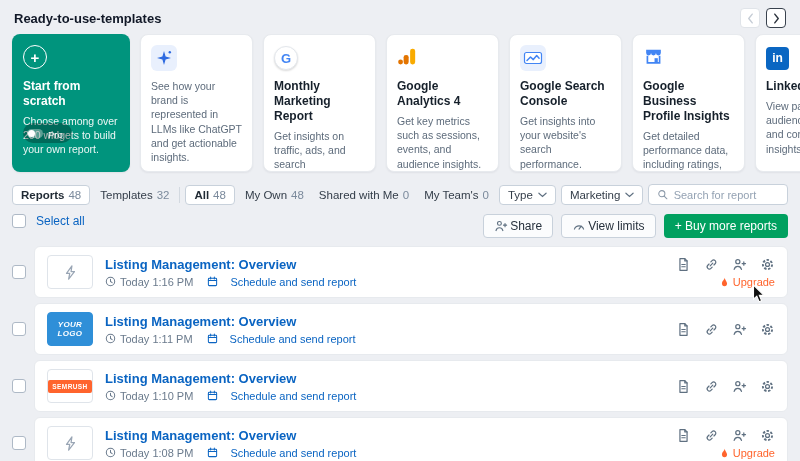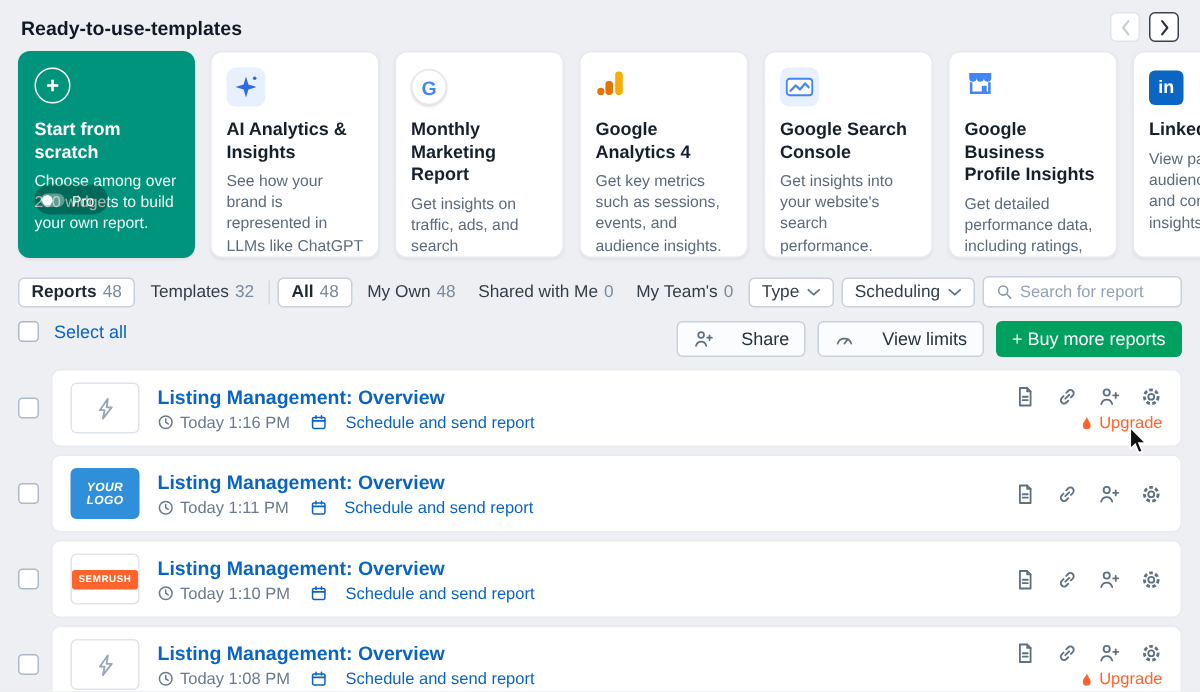--- a/index.html
+++ b/index.html
@@ -45,21 +45,21 @@
   .select svg{color:#5f7081}
   .search-box{display:flex;align-items:flex-end;gap:5px;background:#fff;border:1px solid #c8d1db;border-radius:4px;padding:3px 8px;width:152px;color:#8b99a9}
   .search-box input{border:0;outline:0;width:100%;font-size:11px;font-family:inherit;color:#333}
   .search-box input::placeholder{color:#94a2b3}
 
   
   .toolbar{display:flex;align-items:flex-start;margin:9px 12px 0;gap:8px}
   .checkbox{width:14px;height:14px;border:1px solid #aeb9c6;border-radius:3px;background:#fff;flex:none;cursor:pointer}
   .select-all{font-size:12px;color:var(--link-blue,#0a64c2);margin-left:2px;cursor:pointer}
   .toolbar-spacer{flex:1}
-  .btn{display:flex;align-items:center;gap:18px;font-size:12px;border-radius:4px;padding:4px 10px;cursor:pointer}
+  .btn{display:flex;align-items:center;gap:2px;font-size:12px;border-radius:4px;padding:4px 10px;cursor:pointer}
   .btn.outline{background:#fbfcfd;border:1px solid #c8d1db;color:#27313d}
   .btn.outline svg{color:#5f7081}
   .btn.green{background:var(--green-button,#00a05f);color:#fff;border:1px solid transparent}
 
   
   .rows{margin:8px 12px 0}
   .row-wrap{display:flex;align-items:center;gap:8px;margin-bottom:5px}
   .row-card{flex:1;display:flex;align-items:center;background:#fff;border:1px solid #e7eaee;border-radius:6px;padding:8px 12px;min-height:50px}
   .thumb{width:46px;height:34px;border:1px solid #dfe4ea;border-radius:4px;display:flex;align-items:center;justify-content:center;flex:none;overflow:hidden;background:#fff}
   .thumb.blue{background:#2f8fd8;border-color:#2f8fd8;flex-direction:column;color:#fff;font-weight:bold;font-style:italic;font-size:8px;line-height:1.15;letter-spacing:.3px}
@@ -112,21 +112,20 @@
 
     <div class="tpl-card">
       <div class="tpl-icon">
           <span class="icon-chip chip-blue">
         <svg width="18" height="18" viewBox="0 0 18 18">
               <path d="M9 2l1.6 5.4L16 9l-5.4 1.6L9 16l-1.6-5.4L2 9l5.4-1.6z" fill="#2f6be0"></path>
               <circle cx="14.8" cy="3.2" r="1.2" fill="#2f6be0"></circle>
             </svg>
       </span>
         </div>
-      <div class="tpl-title">AI Analytics &amp; Insights</div>
       <div class="tpl-desc">See how your brand is represented in LLMs like ChatGPT and get actionable insights.</div>
     </div>
 
     <div class="tpl-card">
       <div class="tpl-icon">
           <span class="gcircle">G</span>
         </div>
       <div class="tpl-title">Monthly Marketing Report</div>
       <div class="tpl-desc">Get insights on traffic, ads, and search performance from GA4, GSC, and Google Ads.</div>
     </div>
@@ -208,21 +207,21 @@
       <span class="lbl">My Team's</span>
       <span class="count">0</span>
     </div>
     <div class="select">
       <span>Type</span>
       <svg viewBox="0 0 10 6" width="9" height="6" fill="none" stroke="currentColor" stroke-width="1.3" stroke-linecap="round">
           <path d="M1 1l4 3.6L9 1"></path>
         </svg>
     </div>
     <div class="select">
-      <span>Scheduling</span>
+      <span>Marketing</span>
       <svg viewBox="0 0 10 6" width="9" height="6" fill="none" stroke="currentColor" stroke-width="1.3" stroke-linecap="round">
           <path d="M1 1l4 3.6L9 1"></path>
         </svg>
     </div>
     <div class="search-box">
       <svg viewBox="0 0 14 14" width="13" height="13" fill="none" stroke="currentColor" stroke-width="1.3" stroke-linecap="round">
           <circle cx="6" cy="6" r="3.8"></circle>
           <path d="M8.9 8.9l3.4 3.4"></path>
         </svg>
       <input type="text" placeholder="Search for report" style="">

